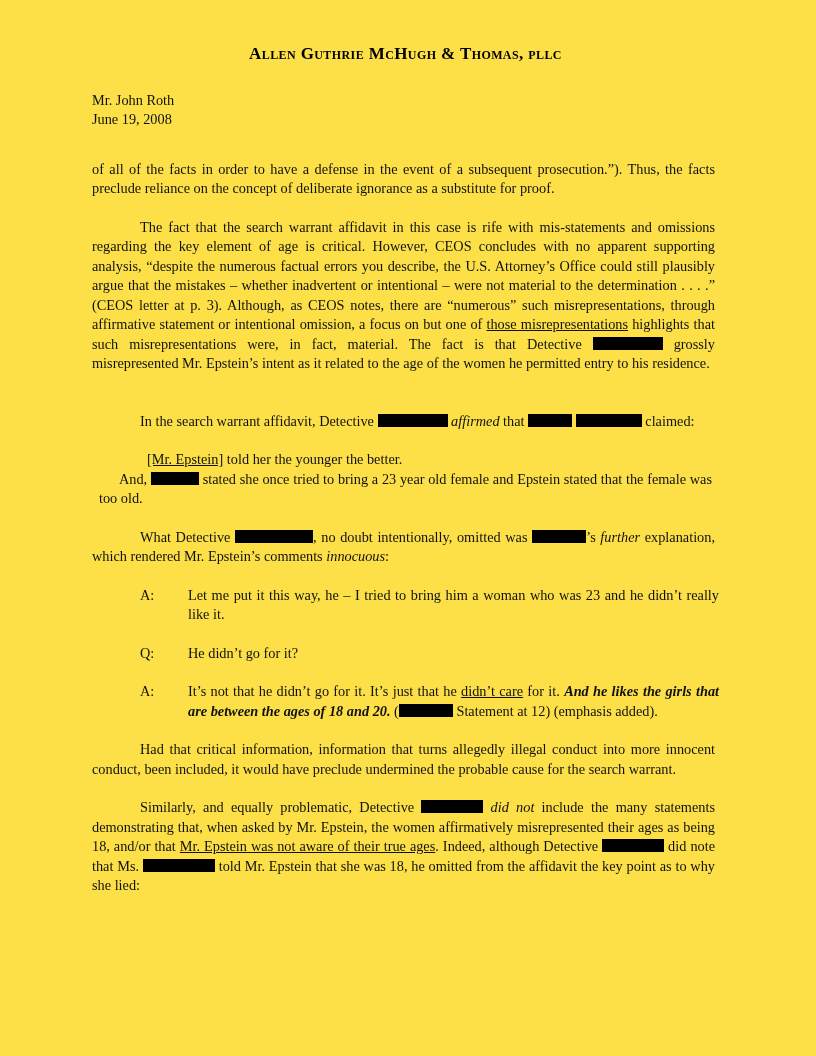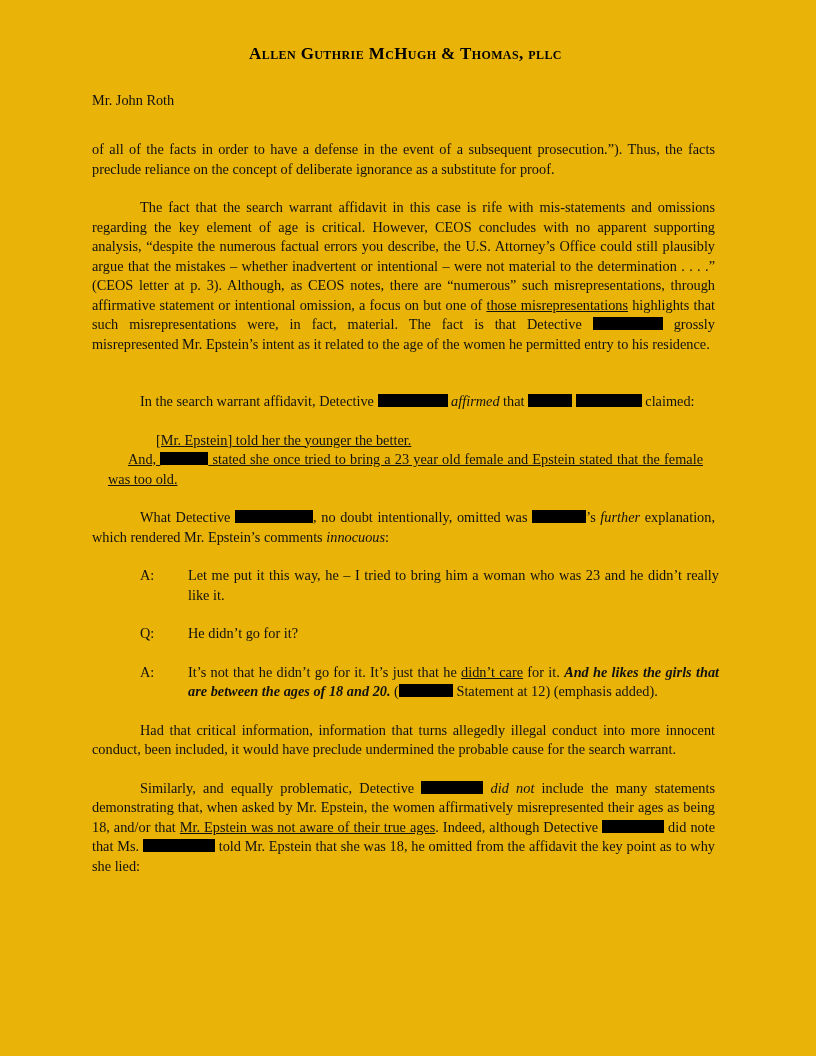--- a/index.html
+++ b/index.html
@@ -2,21 +2,21 @@
 <html><head>
 <meta charset="utf-8">
 <style>
   * { box-sizing: border-box; }
   html, body { margin: 0; padding: 0; background: #ffffff; }
   .page {
     position: relative;
     width: 816px;
     height: 1056px;
     margin: 0 auto;
-    background: #eab308;
+    background: #fde047;
     color: #111111;
     font-family: "Liberation Serif", "DejaVu Serif", serif;
     font-size: 14.3px;
     line-height: 19.5px;
     padding: 44px 97px 0 92px;
     overflow: hidden;
   }
   .letterhead { text-align: center; margin: 0 0 26px 0; }
   .firm-name {
     display: inline-block;
@@ -27,21 +27,21 @@
     color: #000000;
   }
   .address-block { margin: 0 0 30px 0; }
   .address-block div { line-height: 19.5px; }
   .body-text {}
   .para { margin: 19px 4px 0 0; text-align: justify; }
   .para.first { margin-top: 0; }
   .indent { text-indent: 48px; }
   .no-indent { text-indent: 0; }
   .gap-large { margin-top: 38px; }
-  .quote-block { margin: 16px; text-decoration: underline; }
+  .quote-block { margin: 7px; }
   .quote-line { margin: 19px 0 0 0; text-align: justify; }
   .quote-cont { margin-top: 0; text-indent: 20px; }
   .qa-block { margin-left: 48px; }
   .qa-item { display: flex; margin-top: 19px; }
   .qa-label { flex: 0 0 48px; width: 48px; }
   .qa-text { flex: 1; text-align: justify; }
   .run-normal {}
   .run-italic { font-style: italic; }
   .run-bold-italic { font-style: italic; font-weight: bold; }
   .run-underline { text-decoration: underline; }
@@ -56,20 +56,21 @@
 <body>
 
 <div class="page">
 
   <div class="letterhead">
     <span class="firm-name">Allen Guthrie McHugh &amp; Thomas, pllc</span>
   </div>
 
   <div class="address-block">
     <div>Mr. John Roth</div>
+    <div>June 19, 2008</div>
   </div>
 
   <div class="body-text">
 
     <p class="para first no-indent"><span class="run-normal">of all of the facts in order to have a defense in the event of a subsequent prosecution.”).  Thus, the facts preclude reliance on the concept of deliberate ignorance as a substitute for proof.</span></p>
 
     <p class="para indent"><span class="run-normal">The fact that the search warrant affidavit in this case is rife with mis-statements and omissions regarding the key element of age is critical.  However, CEOS concludes with no apparent supporting analysis, “despite the numerous factual errors you describe, the U.S. Attorney’s Office could still plausibly argue that the mistakes – whether inadvertent or intentional – were not material to the determination . . . .”  (CEOS letter at p. 3).  Although, as CEOS notes, there are “numerous” such misrepresentations, through affirmative statement or intentional omission, a focus on but one of </span><span class="run-underline">those misrepresentations</span><span class="run-normal"> highlights that such misrepresentations were, in fact, material.  The fact is that Detective </span><span class="redact" style="width: 70px;"></span><span class="run-normal"> grossly misrepresented Mr. Epstein’s intent as it related to the age of the women he permitted entry to his residence.</span></p>
 
     <p class="para indent gap-large"><span class="run-normal">In the search warrant affidavit, Detective </span><span class="redact" style="width: 70px;"></span><span class="run-normal"> </span><span class="run-italic">affirmed</span><span class="run-normal"> that </span><span class="redact" style="width: 44px;"></span><span class="run-normal"> </span><span class="redact" style="width: 66px;"></span><span class="run-normal"> claimed:</span></p>
 

